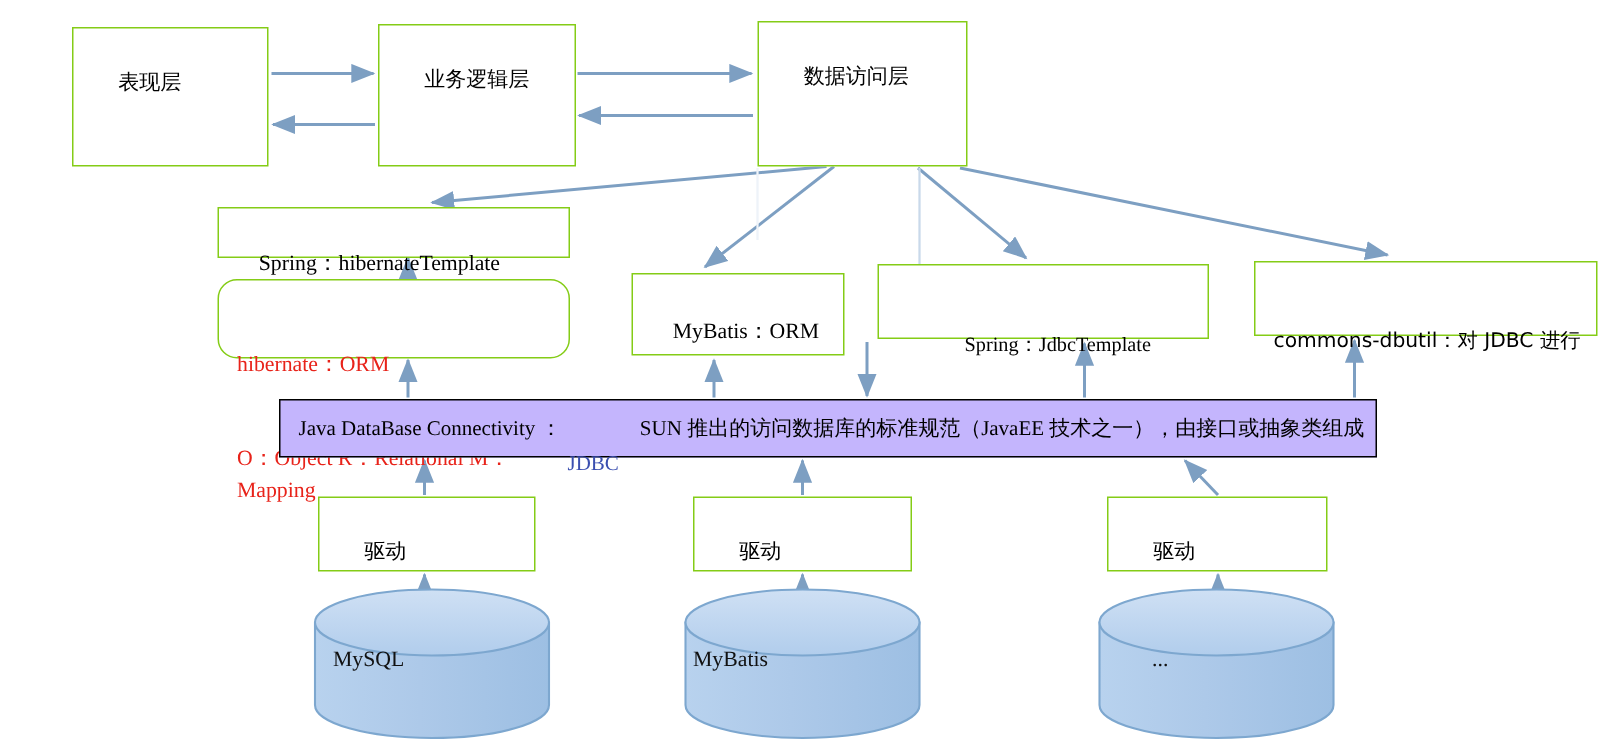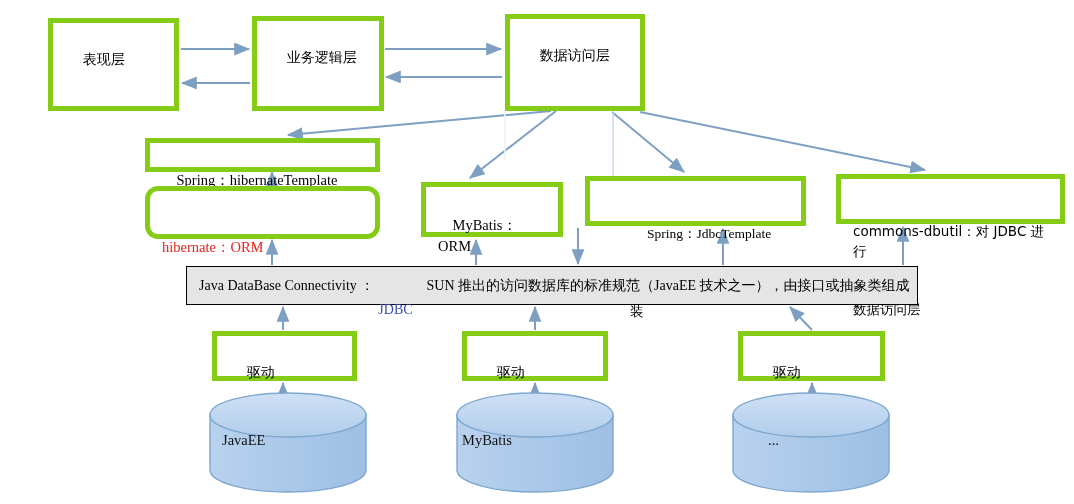--- a/index.html
+++ b/index.html
@@ -16,36 +16,36 @@
   }
   svg#wires{
     position:absolute;
     left:0; top:0;
     width:1074px; height:504px;
     pointer-events:none;
   }
   .box{
     position:absolute;
     box-sizing:border-box;
-    border:5px solid #84cc16;
+    border:1px solid #84cc16;
     background:#ffffff;
     padding:6px 10px 0 12px;
     line-height:1.45;
     font-size:14.5px;
     color:#000000;
     white-space:pre-wrap;
   }
   .box.cjk{ font-family:"DejaVu Sans","Liberation Sans",sans-serif; font-size:14px; }
   .box.red{ color:#e8231a; }
   .line2{ display:block; }
   .jdbc-bar{
     position:absolute;
     box-sizing:border-box;
     border:1px solid #000000;
-    background:#e5e5e5;
+    background:#c4b5fd;
     display:flex;
     align-items:center;
     padding-left:12px;
     font-size:14px;
     white-space:nowrap;
   }
   .jdbc-kw{ color:#3b4fb0; }
   .cyl-label{
     position:absolute;
     font-size:14.5px;
@@ -139,20 +139,21 @@
   <div class="box cjk" style="left:505px; top:14px; width:140px; height:97px;">
     <span>数据访问层</span>
   </div>
 
   <div class="box mixed" style="left:128px; top:138px; width:235px; height:34px;">
     <span>Spring：hibernateTemplate</span>
   </div>
 
   <div class="box mixed red" style="left:128px; top:186px; width:235px; height:53px; padding-top:4px;border-radius:13px;">
     <span class="line2">hibernate：ORM</span>
+    <span class="line2">O：Object R：Relational M：Mapping</span>
   </div>
 
   <div class="box mixed" style="left:404px; top:182px; width:142px; height:55px; padding-top:7px;">
     <span>MyBatis：ORM</span>
   </div>
 
   <div class="box cjk" style="left:585px; top:176px; width:221px; height:50px; padding-top:4px; font-size:13.5px;padding-left:40px;">
     <span class="line2 mixed">Spring：JdbcTemplate</span>
     <span class="line2">对 JDBC 进行了薄薄的封装</span>
   </div>
@@ -171,17 +172,17 @@
   <div class="box cjk" style="left:212px; top:331px; width:145px; height:50px;">
     <span>驱动</span>
   </div>
   <div class="box cjk" style="left:462px; top:331px; width:146px; height:50px;">
     <span>驱动</span>
   </div>
   <div class="box cjk" style="left:738px; top:331px; width:147px; height:50px;">
     <span>驱动</span>
   </div>
 
-  <div class="cyl-label" style="left:222px; top:432px;">JavaEE</div>
+  <div class="cyl-label" style="left:222px; top:432px;">MySQL</div>
   <div class="cyl-label" style="left:462px; top:432px;">MyBatis</div>
   <div class="cyl-label" style="left:768px; top:432px;">...</div>
 
 </div>
 
 </body></html>

